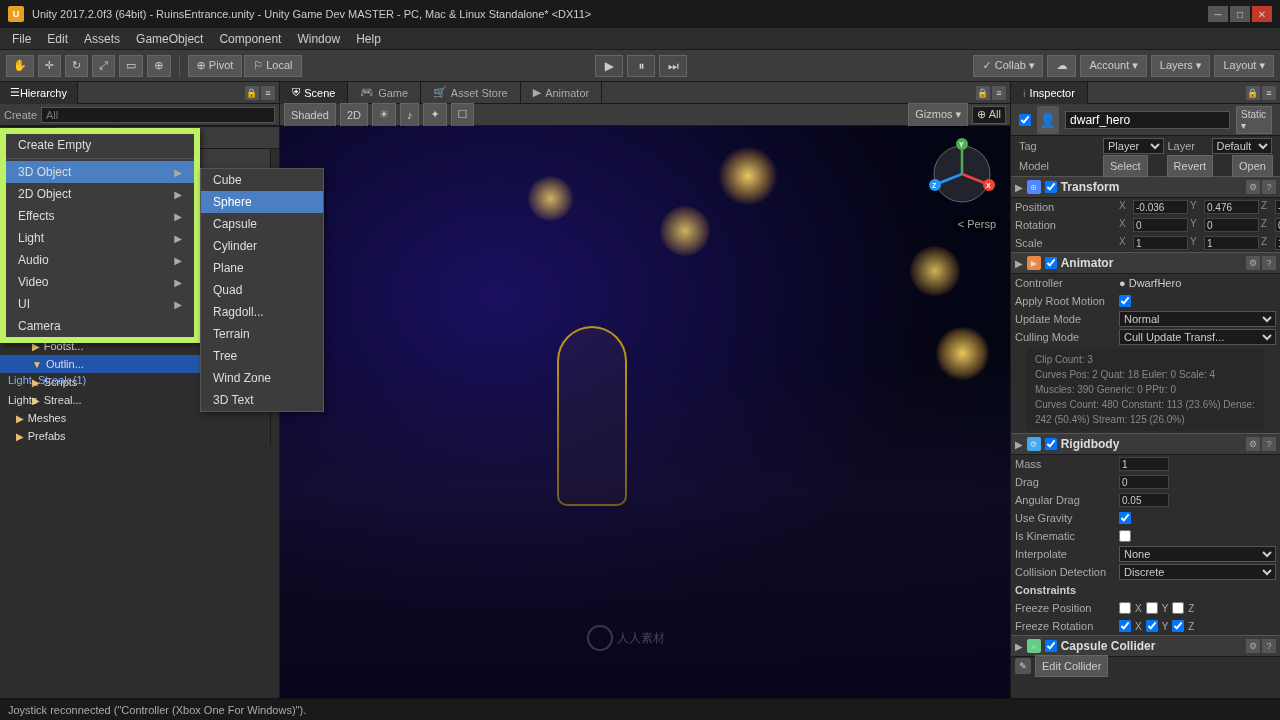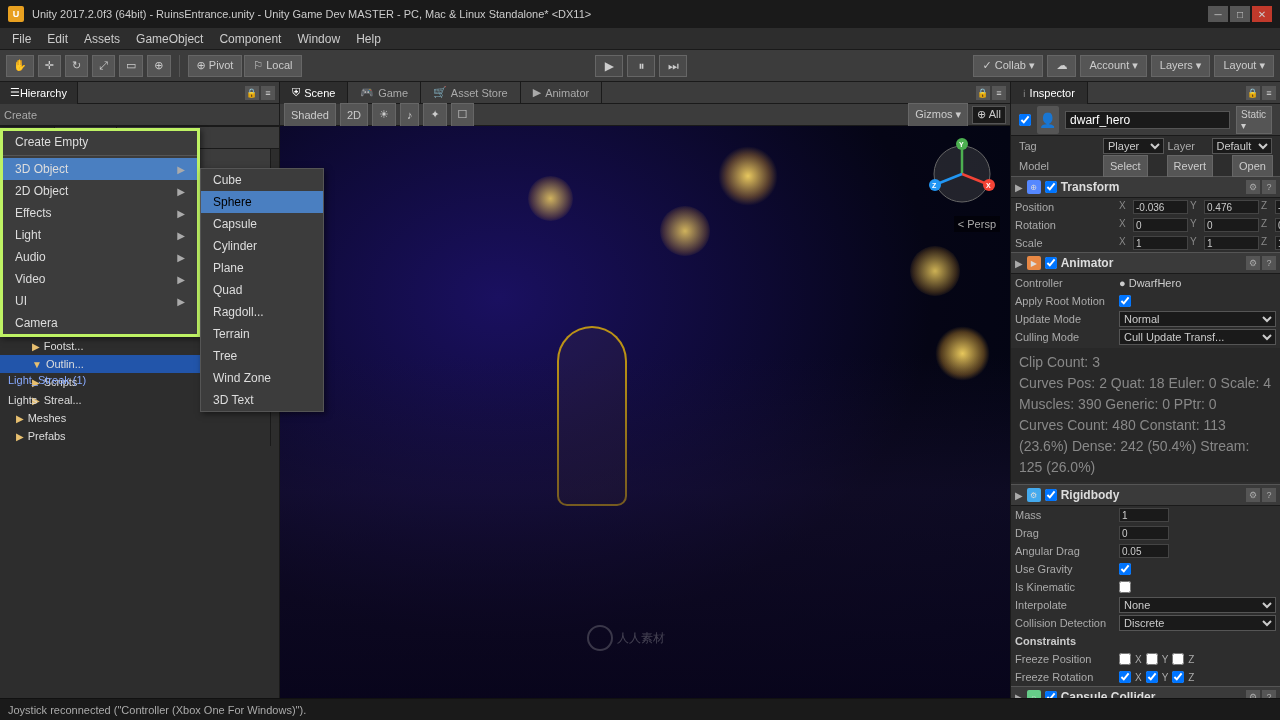--- a/index.html
+++ b/index.html
@@ -173,21 +173,21 @@
       padding: 0 4px;
     }
 
     
     #context-menu-main {
       position: absolute;
       top: 128px;
       left: 0;
       width: 200px;
       background: #3c3c3c;
-      border: 3px solid #bef264;
+      border: 6px solid #bef264;
       z-index: 100;
       box-shadow: 2px 2px 6px rgba(0,0,0,0.5);
     }
     .ctx-item {
       height: 22px;
       padding: 0 12px;
       display: flex;
       align-items: center;
       justify-content: space-between;
       cursor: pointer;
@@ -210,21 +210,21 @@
     }
     .ctx-item-3d {
       height: 22px;
       padding: 0 12px;
       display: flex;
       align-items: center;
       cursor: pointer;
       color: #ddd;
       font-size: 12px;
     }
-    .ctx-item-3d.highlighted { background: #4a7fc1; color: #000000; text-align: center; }
+    .ctx-item-3d.highlighted { background: #4a7fc1; color: #ffffff; text-align: center; }
 
     
     .hierarchy-item {
       height: 20px;
       padding: 0 8px;
       display: flex;
       align-items: center;
       gap: 4px;
       font-size: 11px;
       cursor: pointer;
@@ -577,24 +577,24 @@
       align-items: center;
       gap: 2px;
       font-size: 11px;
       color: #aaa;
       padding: 0 4px;
     }
     .breadcrumb-sep { color: #666; }
 
     .clip-info-box {
       padding: 4px 8px;
-      font-size: 14px;
+      font-size: 10px;
       color: #888;
       background: #282828;
-      margin: 2px 0;
+      margin: 2px 16px;
       line-height: 1.5;
     }
   </style>
 </head>
 <body>
 
 <div id="title-bar">
   <div class="title-icon">U</div>
   <span class="title-text">Unity 2017.2.0f3 (64bit) - RuinsEntrance.unity - Unity Game Dev MASTER - PC, Mac &amp; Linux Standalone* &lt;DX11&gt;</span>
   <div class="window-controls">
@@ -650,20 +650,21 @@
         ☰ <span>Hierarchy</span>
       </div>
       <div style="margin-left:auto; display:flex; align-items:center; padding-right:4px; gap:2px;">
         <div style="width:14px;height:14px;background:#555;display:flex;align-items:center;justify-content:center;font-size:9px;cursor:pointer;">🔒</div>
         <div style="width:14px;height:14px;background:#555;display:flex;align-items:center;justify-content:center;font-size:9px;cursor:pointer;">≡</div>
       </div>
     </div>
 
     <div class="hierarchy-toolbar">
       <span style="color:#aaa;font-size:11px;cursor:pointer;">Create</span>
+      <input class="hierarchy-search" type="text" value="" placeholder="All" style="">
     </div>
 
     <div id="context-menu-main">
       <div class="ctx-item">
         <span>Create Empty</span>
       </div>
       <div class="ctx-separator"></div>
       <div class="ctx-item highlighted">
         <span>3D Object</span>
         <span class="arrow">▶</span>

